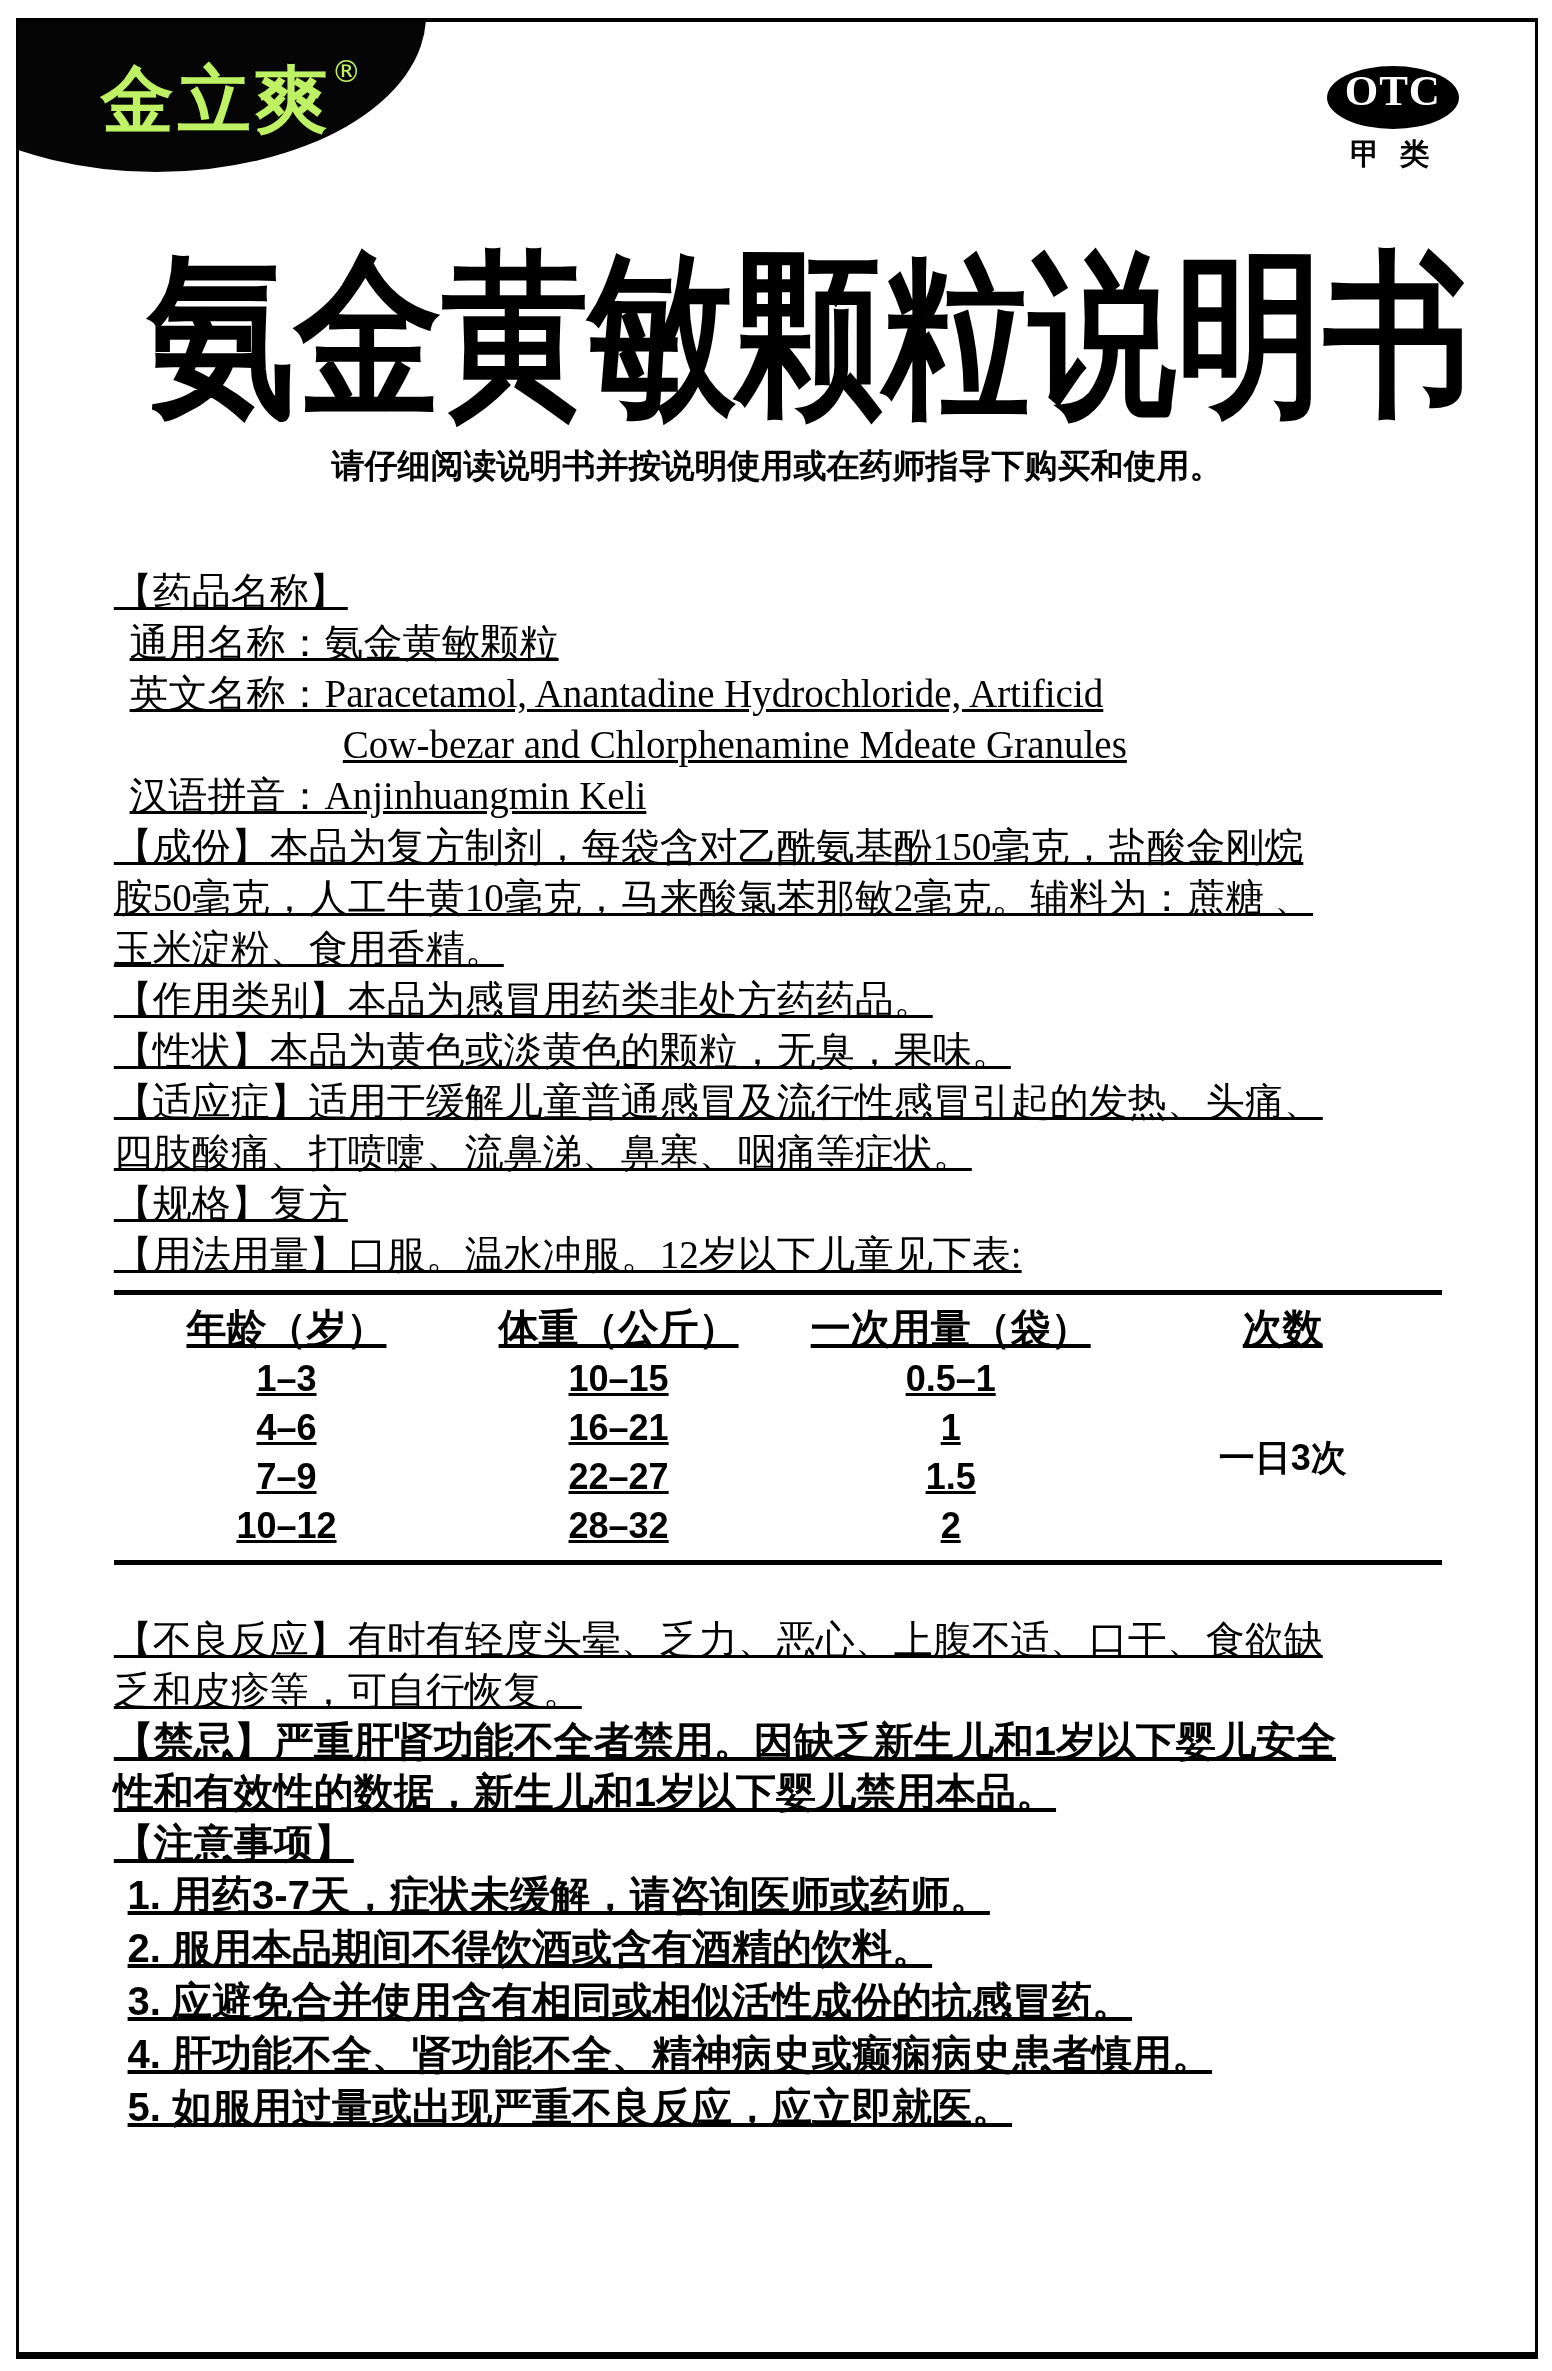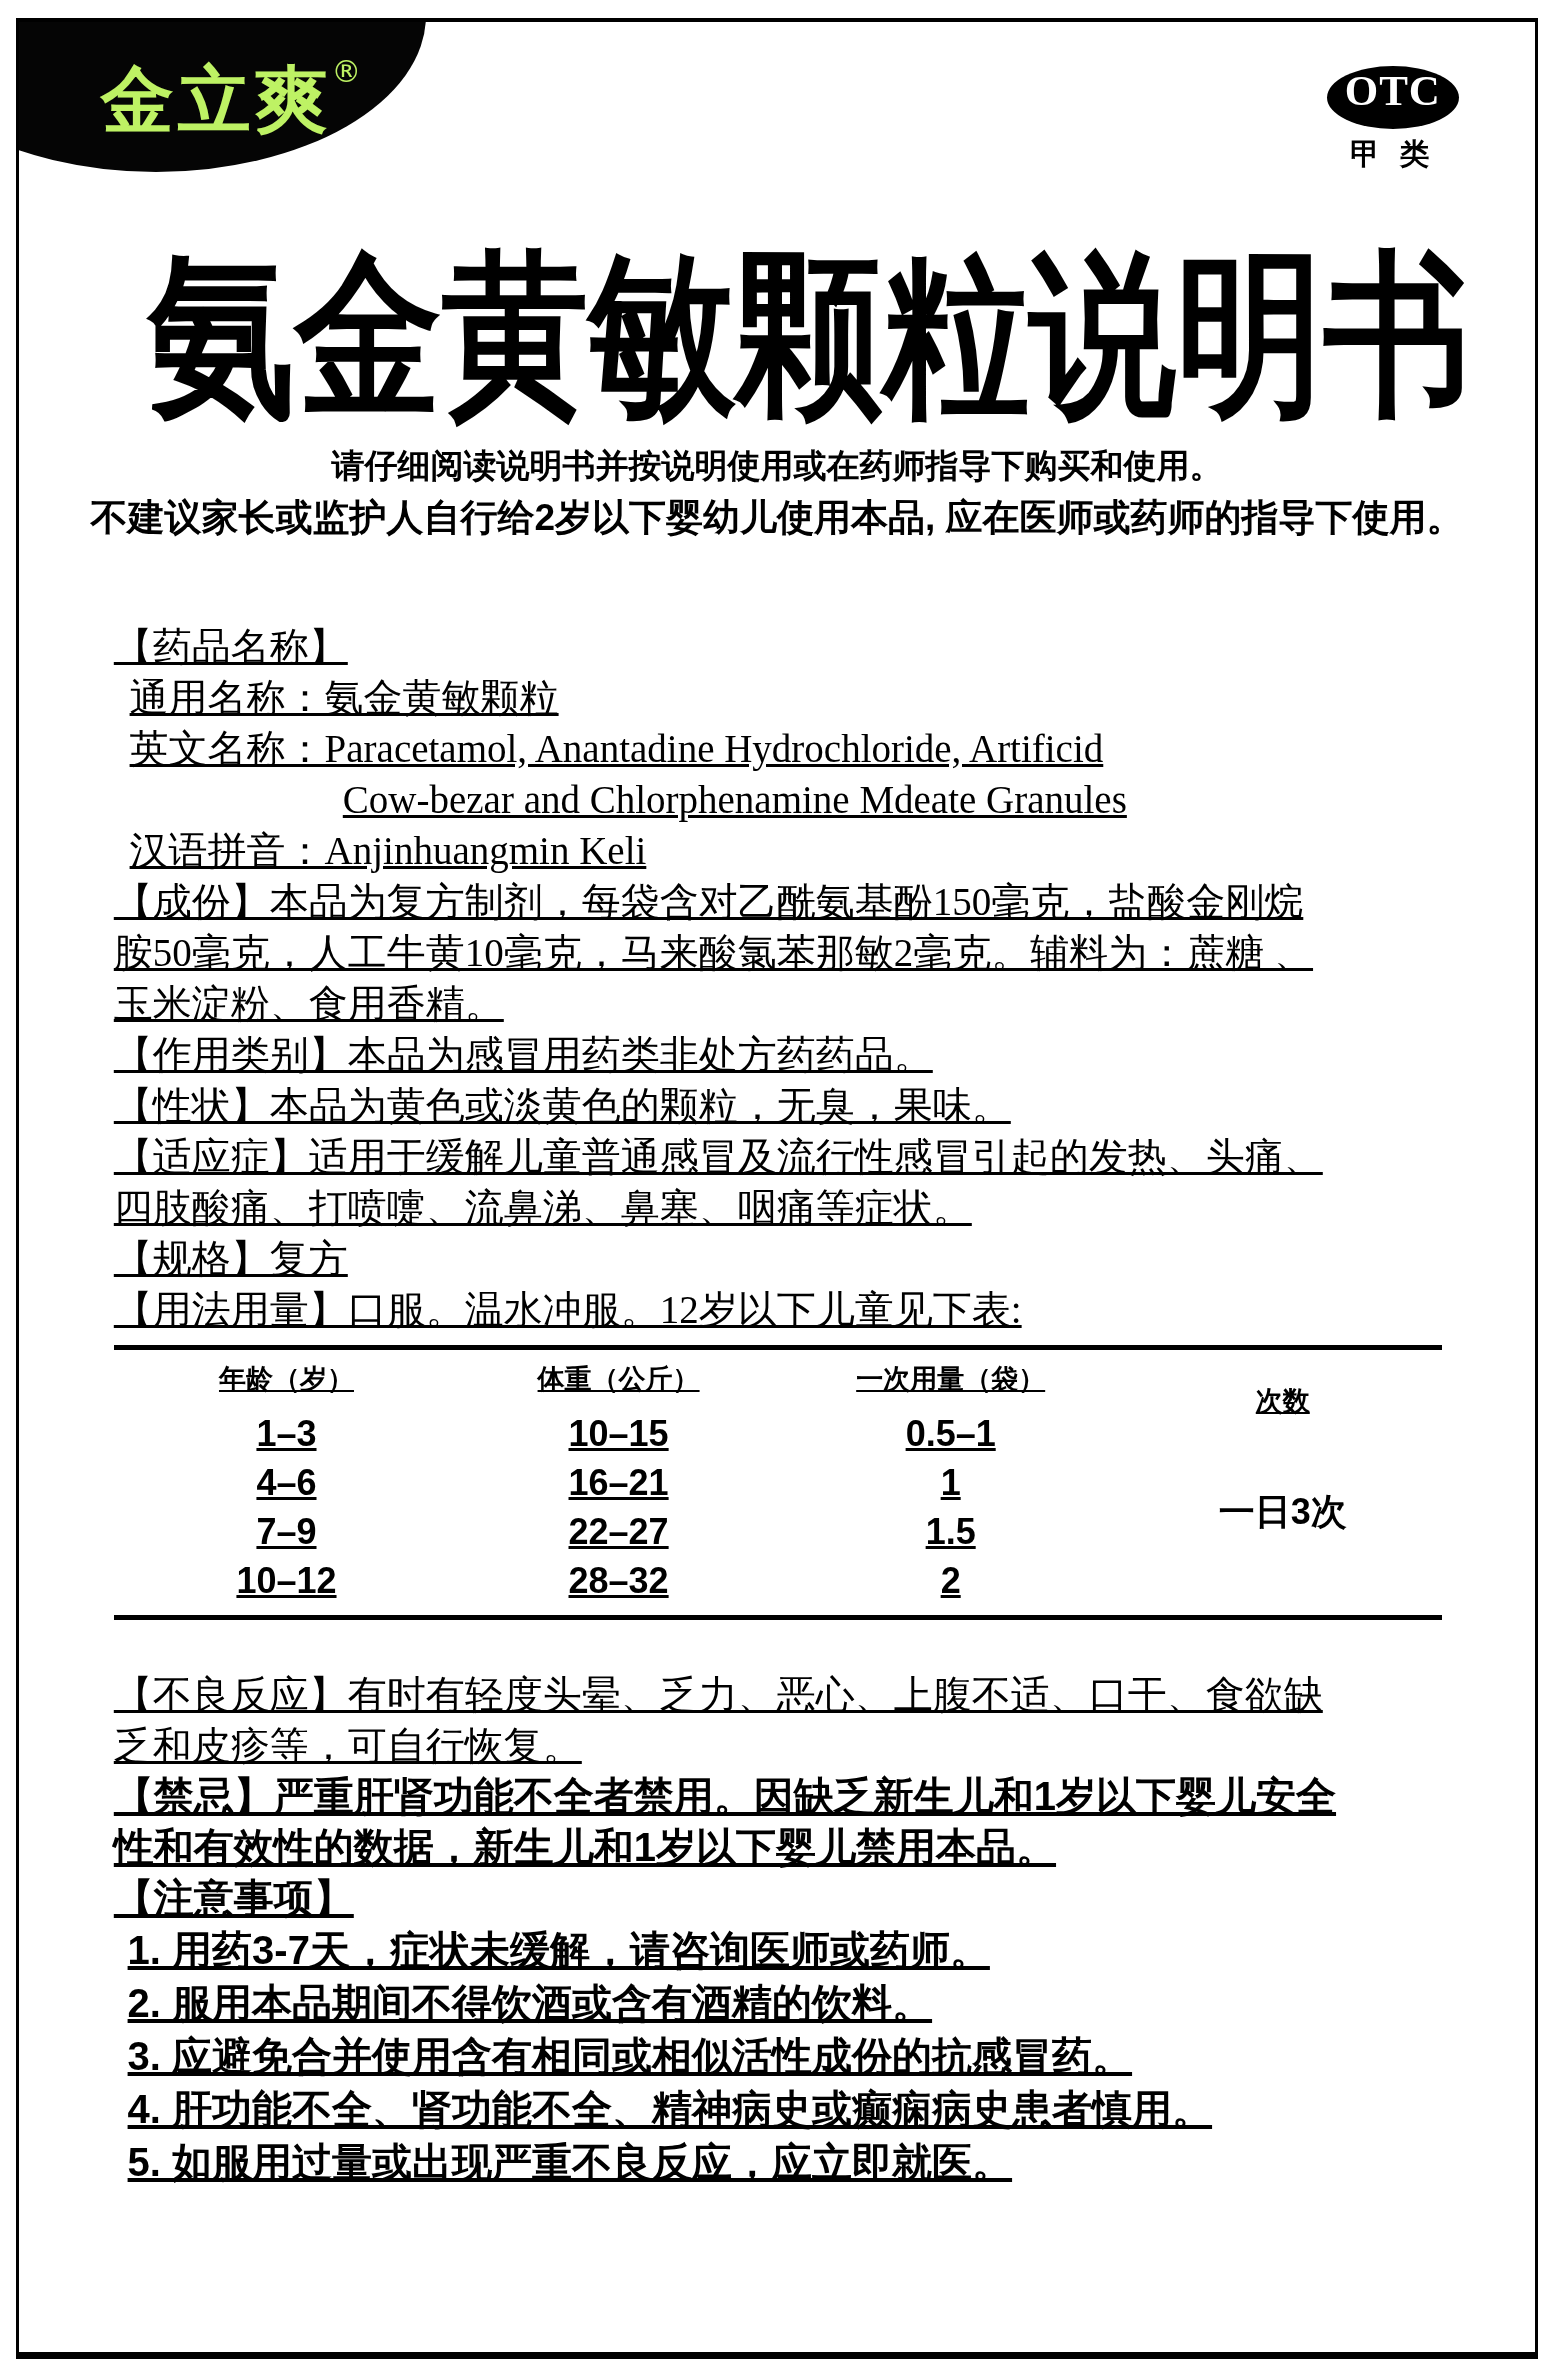--- a/index.html
+++ b/index.html
@@ -108,21 +108,21 @@
   .ind2 { padding-left:229px; }
   .item { line-height:53px; padding-left:13.8px; }
   
   .dose-table {
     position:relative;
     margin-top:9.9px;
     font-family:"Liberation Sans","DejaVu Sans",sans-serif;
     font-weight:bold;
   }
   .rule { height:4.9px; background:#000; }
-  .t-head { display:flex; height:59px; align-items:center; font-size:27px; }
+  .t-head { display:flex; height:59px; align-items:flex-end; font-size:40px; }
   .t-row  { display:flex; height:49px; align-items:center; font-size:36px; }
   .c1 { width:26%; text-align:center; }
   .c2 { width:24%; text-align:center; }
   .c3 { width:26%; text-align:center; }
   .c4 { width:24%; text-align:center;margin-top:44px; }
   .t-bodywrap { position:relative; padding-bottom:9.9px; }
   .freq-cell {
     position:absolute;
     right:0; top:0;
     width:24%; height:100%;
@@ -144,21 +144,20 @@
 
     <div class="otc-group">
       <div class="otc-ellipse">
         <span>OTC</span>
       </div>
       <div class="otc-class">甲 类</div>
     </div>
 
     <h1 class="title">氨金黄敏颗粒说明书</h1>
     <p class="notice notice-1">请仔细阅读说明书并按说明使用或在药师指导下购买和使用。</p>
-    <p class="notice notice-2">不建议家长或监护人自行给2岁以下婴幼儿使用本品, 应在医师或药师的指导下使用。</p>
 
     <div class="body">
 
       <div class="line serif">【药品名称】</div>
       <div class="line serif ind1">通用名称：氨金黄敏颗粒</div>
       <div class="line serif ind1">英文名称：Paracetamol, Anantadine Hydrochloride, Artificid</div>
       <div class="line serif ind2">Cow-bezar and Chlorphenamine Mdeate Granules</div>
       <div class="line serif ind1">汉语拼音：Anjinhuangmin Keli</div>
 
       <div class="line serif">【成份】本品为复方制剂，每袋含对乙酰氨基酚150毫克，盐酸金刚烷</div>

